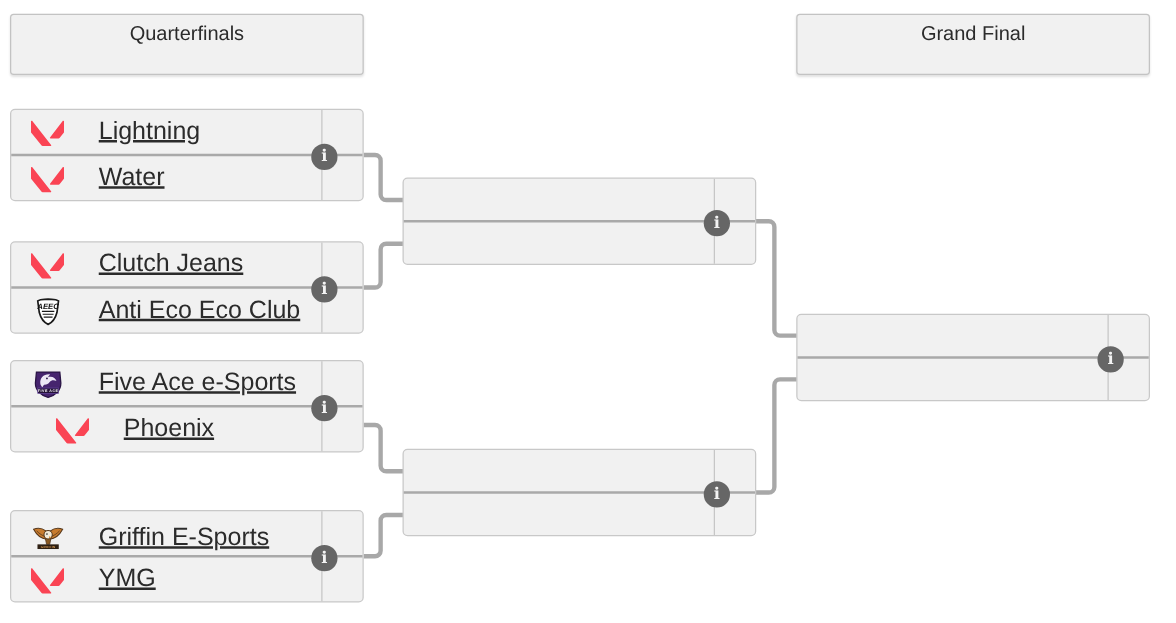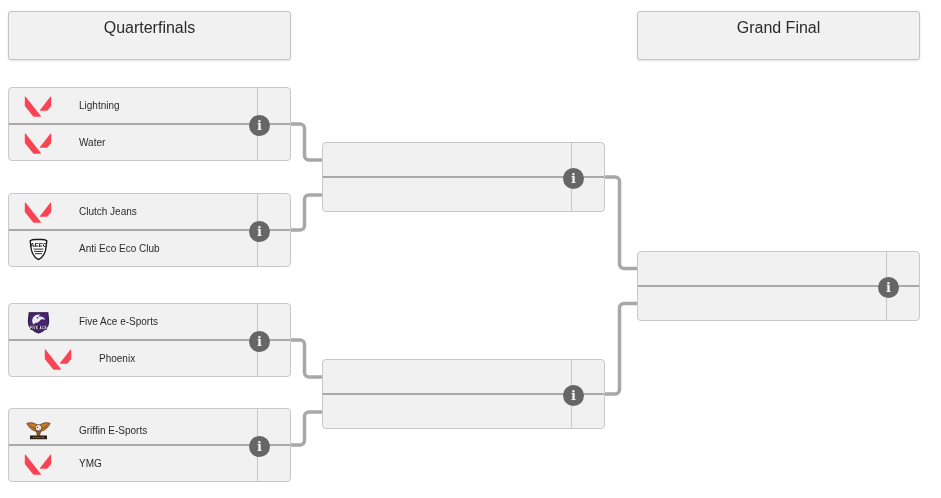--- a/index.html
+++ b/index.html
@@ -33,21 +33,21 @@
   .score-divider{position:absolute;top:0;bottom:0;right:32px;width:1px;background:#c6c6c6;z-index:1;}
   .info{
     position:absolute;width:21px;height:21px;border-radius:50%;
     background:var(--iconbg);color:#f4f4f4;z-index:3;cursor:pointer;
     font-family:"DejaVu Serif",serif;font-weight:bold;font-style:normal;
     font-size:13px;line-height:21px;text-align:center;user-select:none;
   }
   .logo-slot{flex:0 0 28px;width:28px;height:28px;margin-left:15px;margin-right:27px;
     display:flex;align-items:center;justify-content:center;}
   .logo-slot svg{display:block;}
-  .tname{font-size:10px;color:var(--text);white-space:nowrap;}
+  .tname{font-size:20px;color:var(--text);white-space:nowrap;text-decoration:underline;}
 </style>
 </head>
 <body>
 
 <div class="stage">
 
   <svg class="connectors" viewBox="0 0 941 498" xmlns="http://www.w3.org/2000/svg">
     <path d="M291,124 h9 a4.5,4.5 0 0 1 4.5,4.5 V155.5 a4.5,4.5 0 0 0 4.5,4.5 H322.5"></path>
     <path d="M291,230 h9 a4.5,4.5 0 0 0 4.5,-4.5 V199.5 a4.5,4.5 0 0 1 4.5,-4.5 H322.5"></path>
     <path d="M291,340 h9 a4.5,4.5 0 0 1 4.5,4.5 V372.5 a4.5,4.5 0 0 0 4.5,4.5 H322.5"></path>
@@ -100,21 +100,21 @@
     <path d="M5 5.5 C7.5 3.8 10 4.6 13 4.2 C16 4.6 18.5 3.8 21 5.5 L19.8 14.5 C18.5 19.5 16 22.3 13 23.6 C10 22.3 7.5 19.5 6.2 14.5 Z" fill="#ffffff" stroke="#1a1a1a" stroke-width="1.3"></path>
     <text x="13" y="11.8" font-size="6" font-style="italic" font-weight="bold" text-anchor="middle" fill="#111111" font-family="Liberation Sans,sans-serif">AEEC</text>
     <path d="M8.2 13.6 H17.8 M8.8 15.8 H17.2 M9.6 18 H16.4" stroke="#1a1a1a" stroke-width="0.9"></path>
   </svg>
           </span>
           <span class="tname">Anti Eco Eco Club</span>
         </div>
     <div class="score-divider"></div>
     <div class="info" style="left: 240px; top: 26.5px;">i</div>
   </div>
-      <div class="match" style="left: 8px; top: 303px; width: 283px; height: 74px;">
+      <div class="match" style="left: 8px; top: 288px; width: 283px; height: 74px;">
     <div class="trow trow0" style="top: 0px; height: 35px;">
           <span class="logo-slot">
             <svg width="27" height="27" viewBox="0 0 26 26" xmlns="http://www.w3.org/2000/svg">
     <path d="M4 4.5 L22 4.5 L22.8 13 C22.8 18.5 18.5 22.5 13 24 C7.5 22.5 3.2 18.5 3.2 13 Z" fill="#46246e" stroke="#2a1445" stroke-width="1"></path>
     <path d="M7 13.5 C6.5 9 9.5 5.8 14.5 6.2 L12.8 8.4 C16.2 7.5 18.6 8.9 19.4 11.4 C17.2 10.4 15.4 10.8 14.2 12.2 C13.2 13.6 11.6 14.5 9.8 14.3 L8.6 16.2 C7.8 15.4 7.2 14.5 7 13.5 Z" fill="#ece7f5"></path>
     <circle cx="12.1" cy="9.4" r="0.7" fill="#2a1445"></circle>
     <rect x="5" y="16.8" width="16" height="4.1" fill="#241238" stroke="#6a4aa5" stroke-width="0.5"></rect>
     <text x="13" y="19.9" font-size="2.8" font-weight="bold" text-anchor="middle" fill="#ffffff" letter-spacing="0.4" font-family="Liberation Sans,sans-serif">FIVE ACE</text>
   </svg>
           </span>

